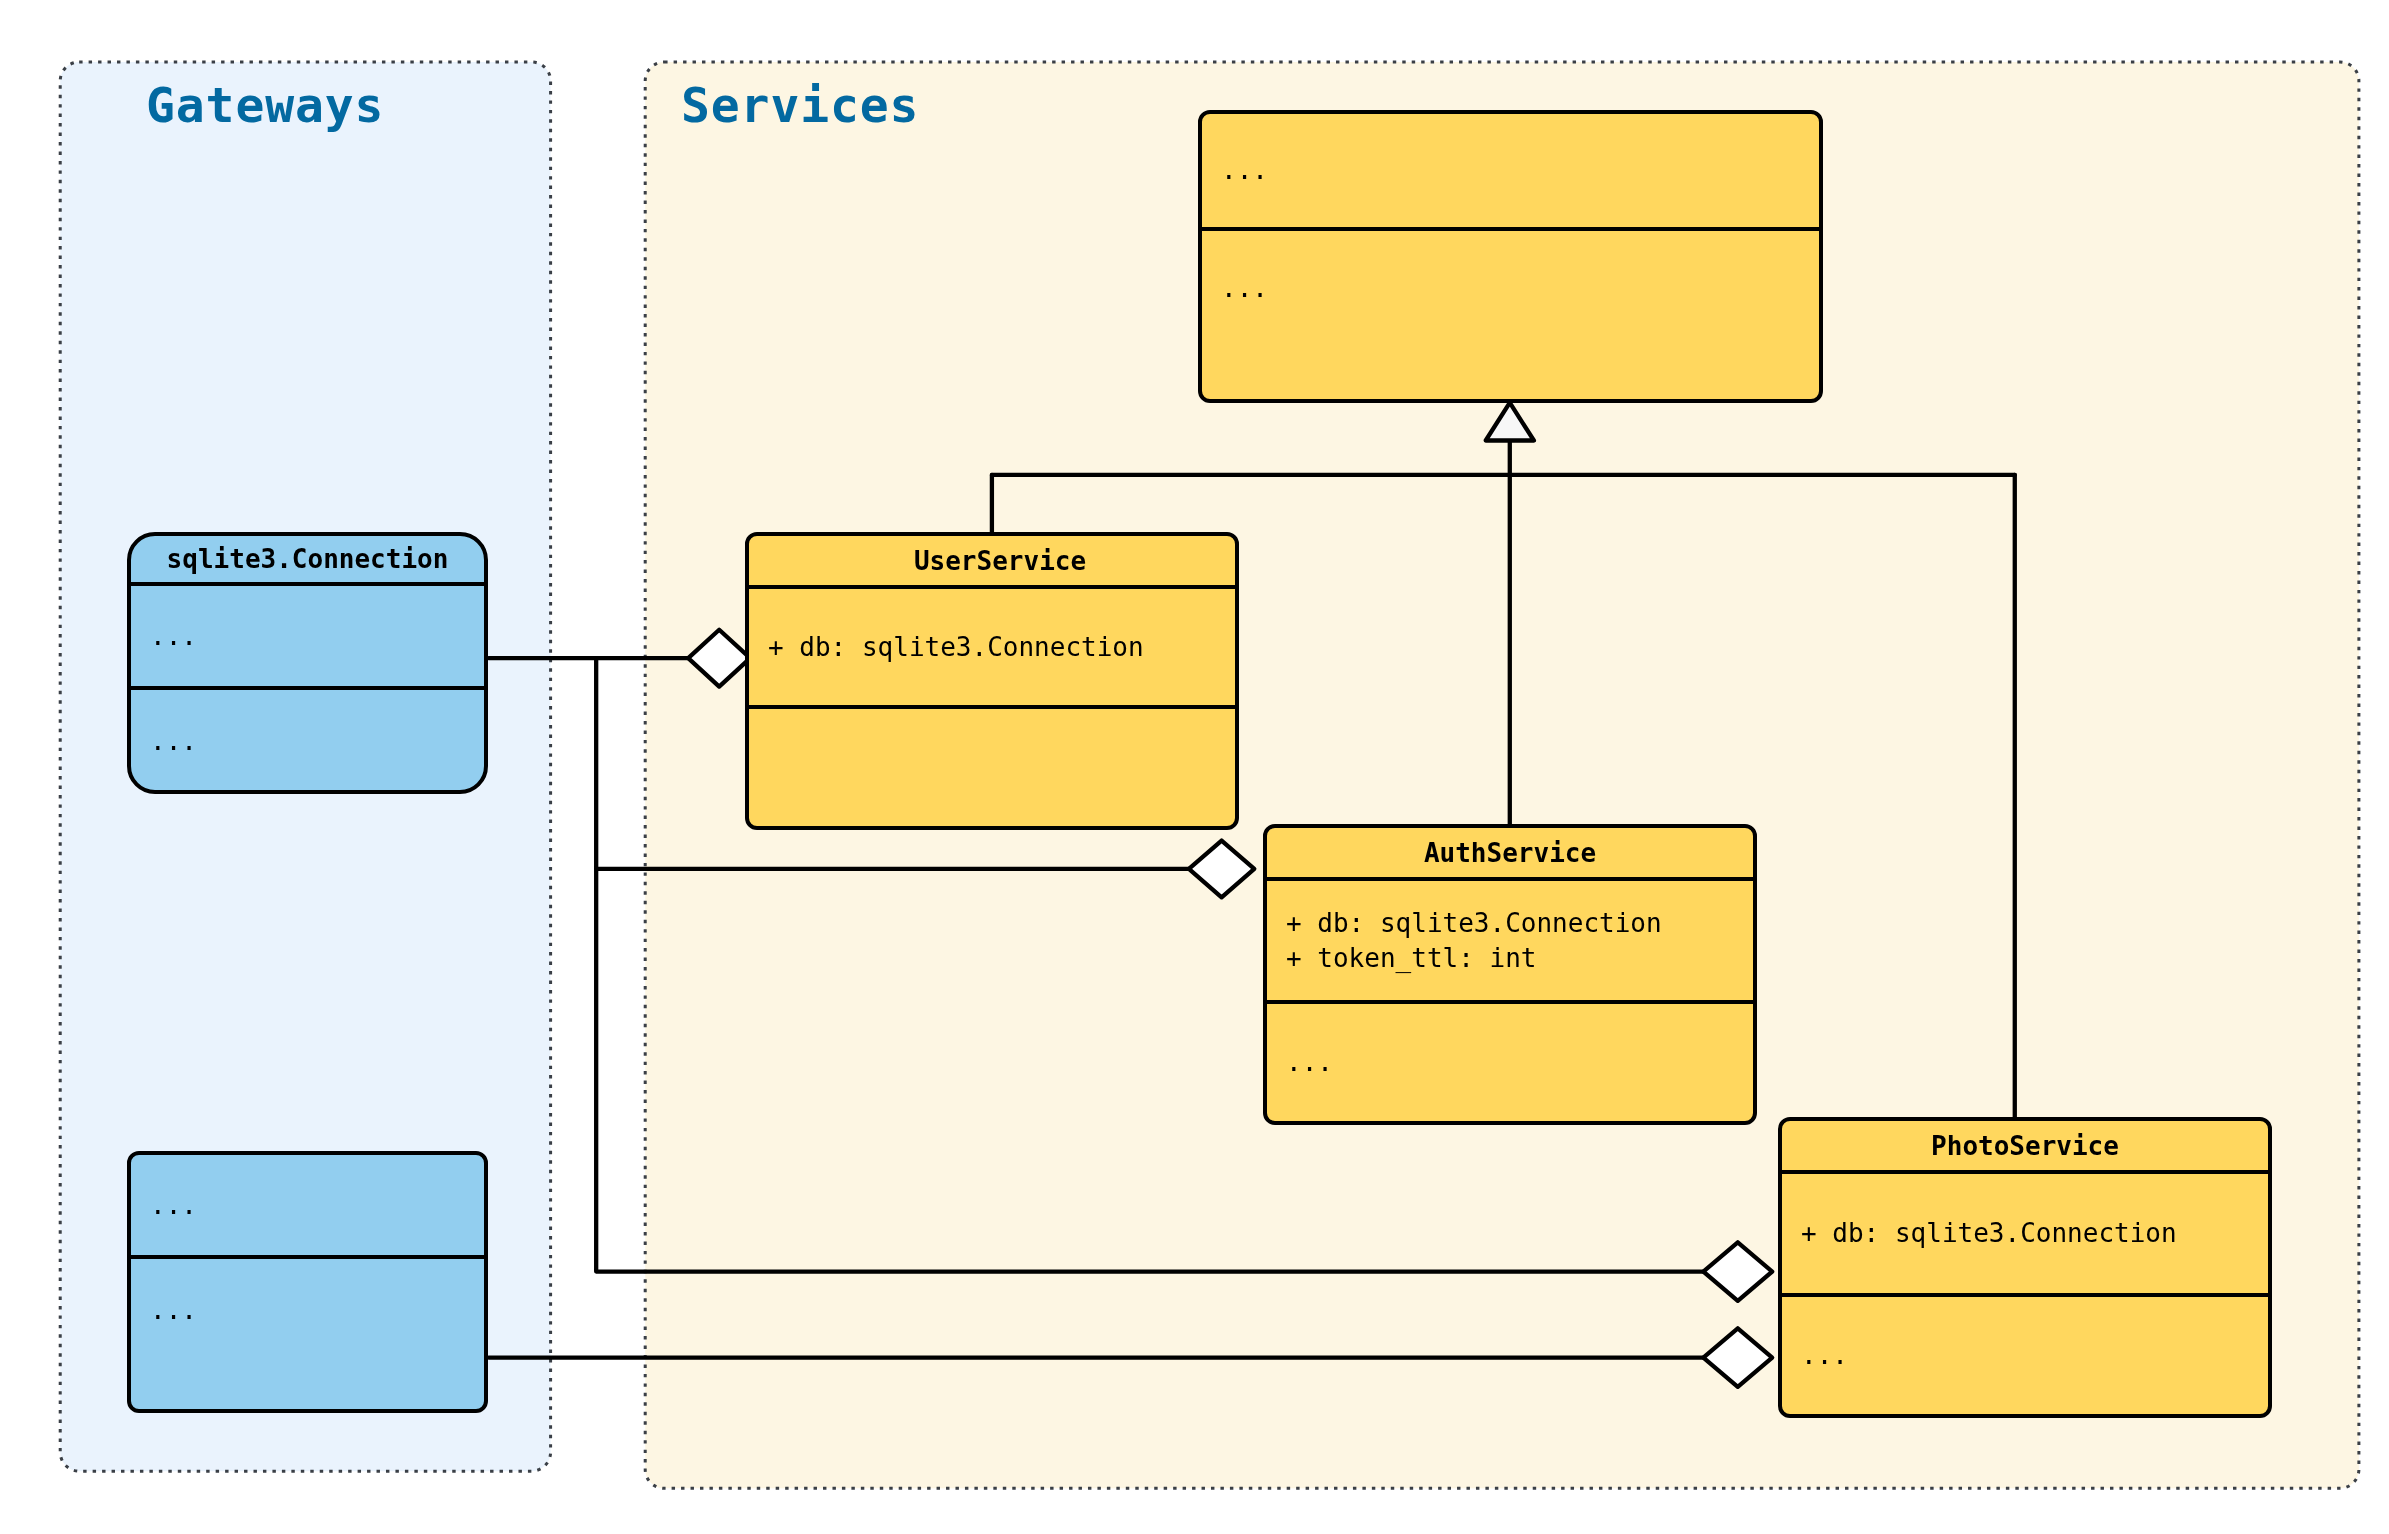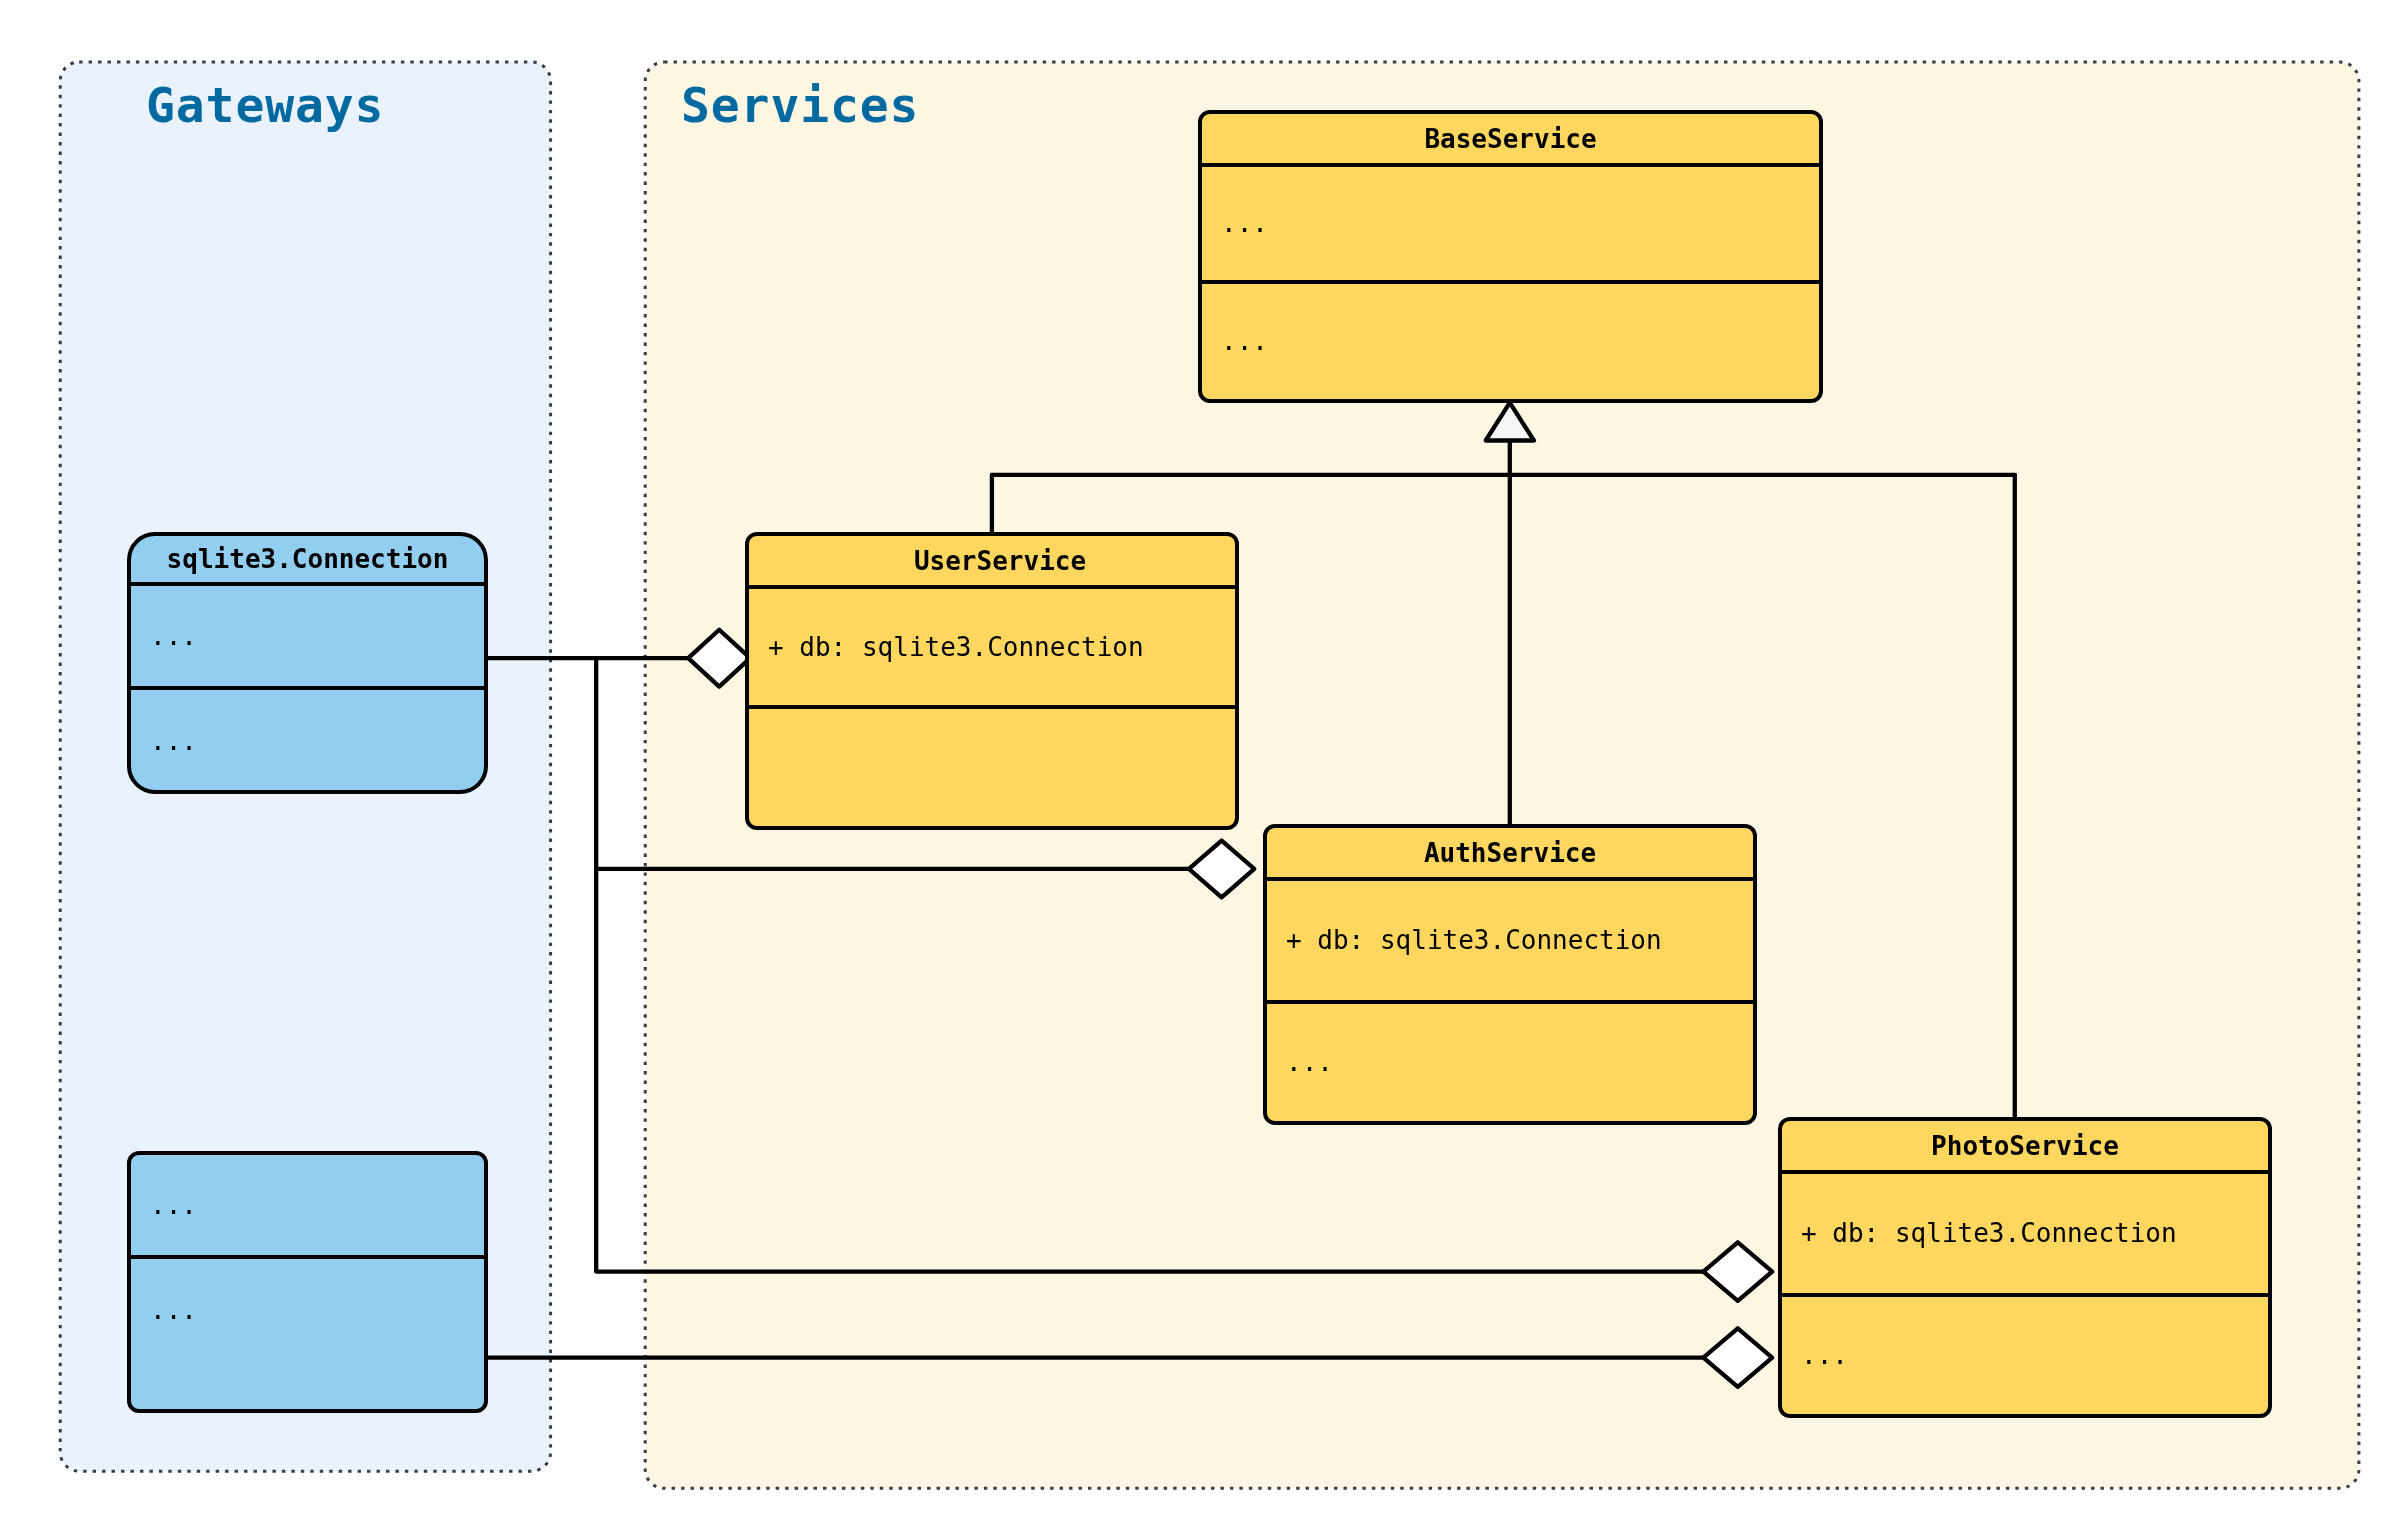--- a/index.html
+++ b/index.html
@@ -102,41 +102,41 @@
     <polygon points="800,765 836,732 872,765 836,798" fill="#ffffff" stroke="#000000" stroke-width="5" stroke-linejoin="round"></polygon>
     <polygon points="1382,1010 1420,977 1458,1010 1420,1043" fill="#ffffff" stroke="#000000" stroke-width="5" stroke-linejoin="round"></polygon>
     <polygon points="1980,1478 2020,1444 2060,1478 2020,1512" fill="#ffffff" stroke="#000000" stroke-width="5" stroke-linejoin="round"></polygon>
     <polygon points="1980,1578 2020,1544 2060,1578 2020,1612" fill="#ffffff" stroke="#000000" stroke-width="5" stroke-linejoin="round"></polygon>
   </svg>
 
   <div class="pkg-title" style="left:146px; top:77px;">Gateways</div>
   <div class="pkg-title" style="left:681px; top:77px;">Services</div>
 
   <div class="cls cls-yellow" style="left:1198px; top:110px; width:625px; height:293px;">
-    <div class="cls-name" style="height:53px;">BaseService</div>
     <div class="cls-compartment with-rule" style="height:117px;">
       <span class="cls-line">...</span>
     </div>
     <div class="cls-compartment" style="height:114px;">
       <span class="cls-line">...</span>
     </div>
   </div>
 
   <div class="cls cls-yellow" style="left:745px; top:532px; width:494px; height:298px;">
     <div class="cls-name" style="height:53px;padding-left:16px;">UserService</div>
     <div class="cls-compartment with-rule" style="height:120px;">
       <span class="cls-line">+ db: sqlite3.Connection</span>
     </div>
     <div class="cls-compartment" style="height:116px;"></div>
   </div>
 
   <div class="cls cls-yellow" style="left:1263px; top:824px; width:494px; height:301px;">
     <div class="cls-name" style="height:53px;">AuthService</div>
     <div class="cls-compartment with-rule" style="height:123px;">
       <span class="cls-line">+ db: sqlite3.Connection</span>
+      <span class="cls-line">+ token_ttl: int</span>
     </div>
     <div class="cls-compartment" style="height:116px;">
       <span class="cls-line">...</span>
     </div>
   </div>
 
   <div class="cls cls-yellow" style="left:1778px; top:1117px; width:494px; height:301px;">
     <div class="cls-name" style="height:53px;text-align:right;">PhotoService</div>
     <div class="cls-compartment with-rule" style="height:123px;">
       <span class="cls-line">+ db: sqlite3.Connection</span>

